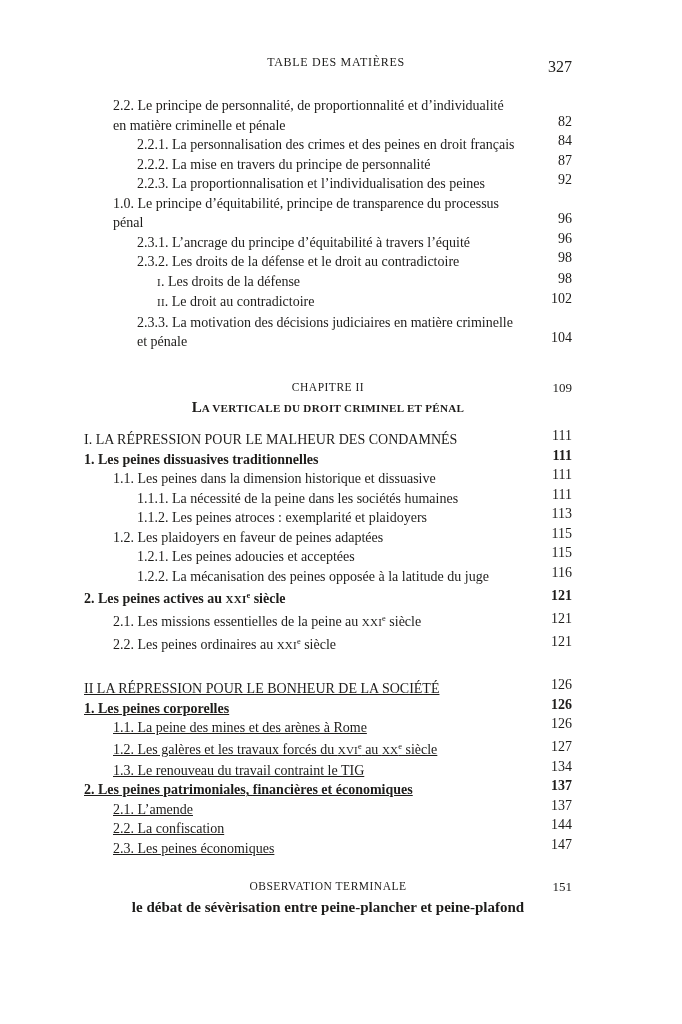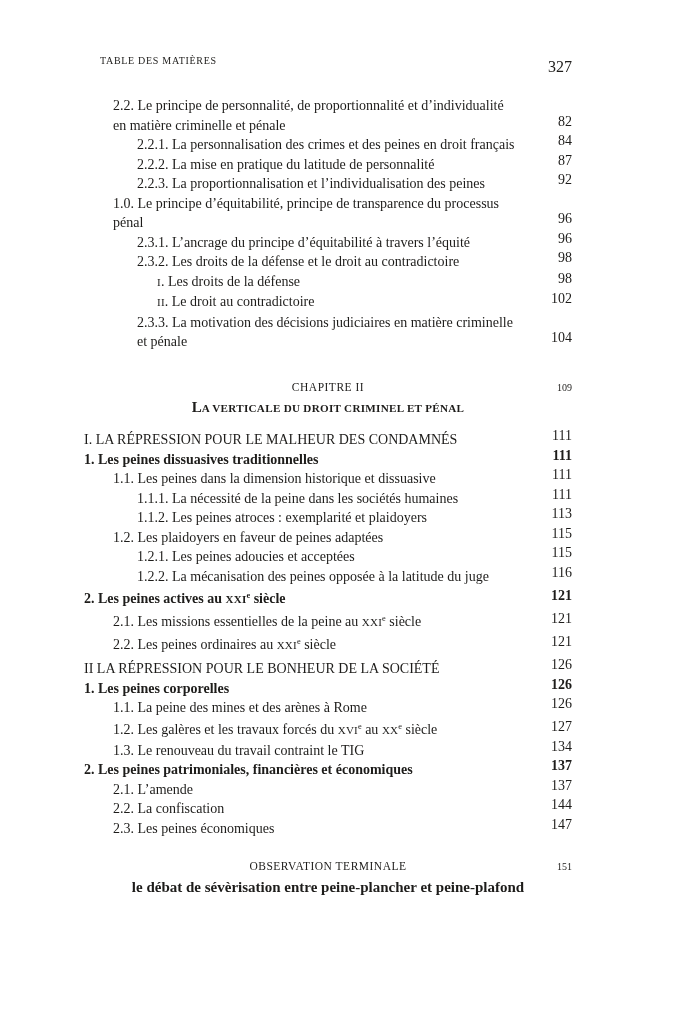--- a/index.html
+++ b/index.html
@@ -10,31 +10,31 @@
     background: #ffffff;
     font-family: "Liberation Serif", "DejaVu Serif", serif;
     color: #1d1c1a;
     overflow: hidden;
   }
 
   
   .running-header { position: absolute; left: 84px; top: 50px; width: 488px; height: 22px; }
   .running-title {
     position: absolute; left: 16px; right: 0; top: 5px;
-    text-align: left; font-size: 10px; letter-spacing: 0.7px;
+    text-align: center; font-size: 12px; letter-spacing: 0.7px;
   }
   .folio { position: absolute; right: 0; top: 8px; font-size: 16px; }
 
   
   .toc { position: absolute; left: 84px; top: 96px; width: 488px; }
 
   .block { }
   .block-1 { margin-top: 24px; }
   .block-2 { margin-top: 12px; }
-  .block-3 { margin-top: 4px; }
+  .block-3 { margin-top: 24px; text-decoration: underline; }
   .block-4 { margin-top: 17px; }
 
   .entry {
     position: relative;
     font-size: 14px;
     line-height: 19.5px;
     white-space: nowrap;
   }
   .lvl0 { padding-left: 0; }
   .lvl1 { padding-left: 29px; }
@@ -44,37 +44,37 @@
 
   .entry .pg { position: absolute; right: 0; bottom: 4px; }
 
   .seg-sc  { font-size: 79%; letter-spacing: 0.2px; }
   .seg-sup { font-size: 60%; vertical-align: 0.55em; }
 
   
   .heading { text-align: center; }
   .kicker-row { position: relative; line-height: 19.5px; margin-top: 16px; }
   .kicker { font-size: 11.5px; letter-spacing: 0.5px; }
-  .kicker-row .pg { position: absolute; right: 0; bottom: 0; font-size: 10px; text-align: right; }
+  .kicker-row .pg { position: absolute; right: 0; bottom: 0; font-size: 13px; text-align: right; }
   .heading-title { line-height: 20px; font-weight: bold; font-size: 15px; }
   .heading-title .seg-sc { font-size: 74%; letter-spacing: 0.3px; }
 </style>
 </head>
 <body>
 
 <div class="page">
   <div class="running-header">
     <span class="running-title">TABLE DES MATIÈRES</span>
     <span class="folio">327</span>
   </div>
   <div class="toc" id="toc-root">
       <div class="block block-0">
         <div class="entry lvl1"><span class="txt"><span class="seg-text">2.2. Le principe de personnalité, de proportionnalité et d’individualité</span><br><span class="seg-text">en matière criminelle et pénale</span></span><span class="pg">82</span></div>
         <div class="entry lvl2"><span class="txt"><span class="seg-text">2.2.1. La personnalisation des crimes et des peines en droit français</span></span><span class="pg">84</span></div>
-        <div class="entry lvl2"><span class="txt"><span class="seg-text">2.2.2. La mise en pratique du latitude de personnalité</span></span><span class="pg">87</span></div>
+        <div class="entry lvl2"><span class="txt"><span class="seg-text">2.2.2. La mise en travers du principe de personnalité</span></span><span class="pg">87</span></div>
         <div class="entry lvl2"><span class="txt"><span class="seg-text">2.2.3. La proportionnalisation et l’individualisation des peines</span></span><span class="pg">92</span></div>
         <div class="entry lvl1"><span class="txt"><span class="seg-text">1.0. Le principe d’équitabilité, principe de transparence du processus</span><br><span class="seg-text">pénal</span></span><span class="pg">96</span></div>
         <div class="entry lvl2"><span class="txt"><span class="seg-text">2.3.1. L’ancrage du principe d’équitabilité à travers l’équité</span></span><span class="pg">96</span></div>
         <div class="entry lvl2"><span class="txt"><span class="seg-text">2.3.2. Les droits de la défense et le droit au contradictoire</span></span><span class="pg">98</span></div>
         <div class="entry lvl3"><span class="txt"><span class="seg-sc">I</span><span class="seg-text">. Les droits de la défense</span></span><span class="pg">98</span></div>
         <div class="entry lvl3"><span class="txt"><span class="seg-sc">II</span><span class="seg-text">. Le droit au contradictoire</span></span><span class="pg">102</span></div>
         <div class="entry lvl2"><span class="txt"><span class="seg-text">2.3.3. La motivation des décisions judiciaires en matière criminelle</span><br><span class="seg-text">et pénale</span></span><span class="pg">104</span></div>
       </div>
       <div class="block block-1 heading">
         <div class="kicker-row"><span class="kicker">CHAPITRE II</span><span class="pg">109</span></div>

